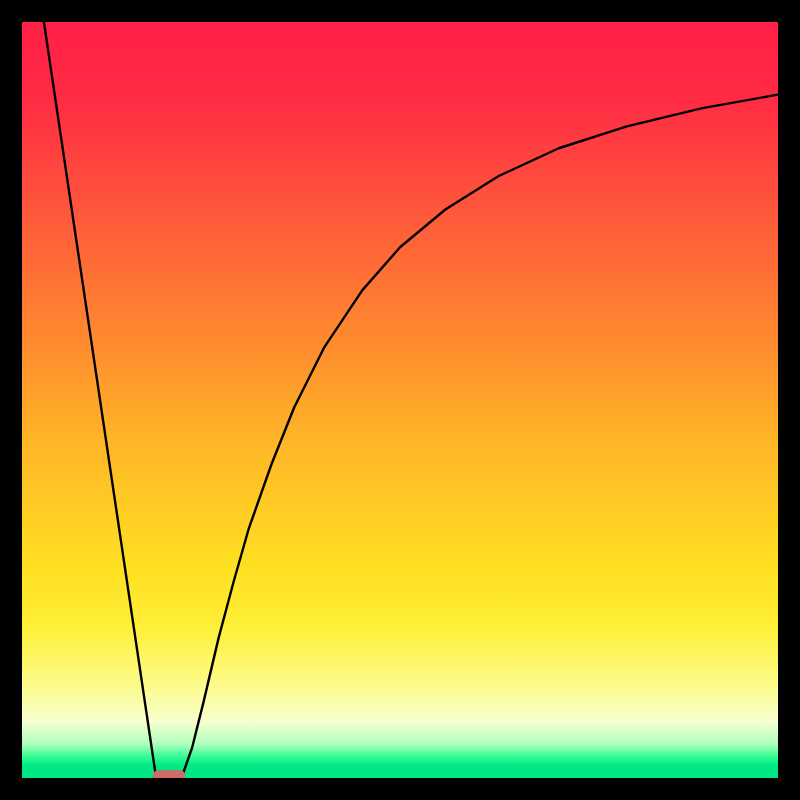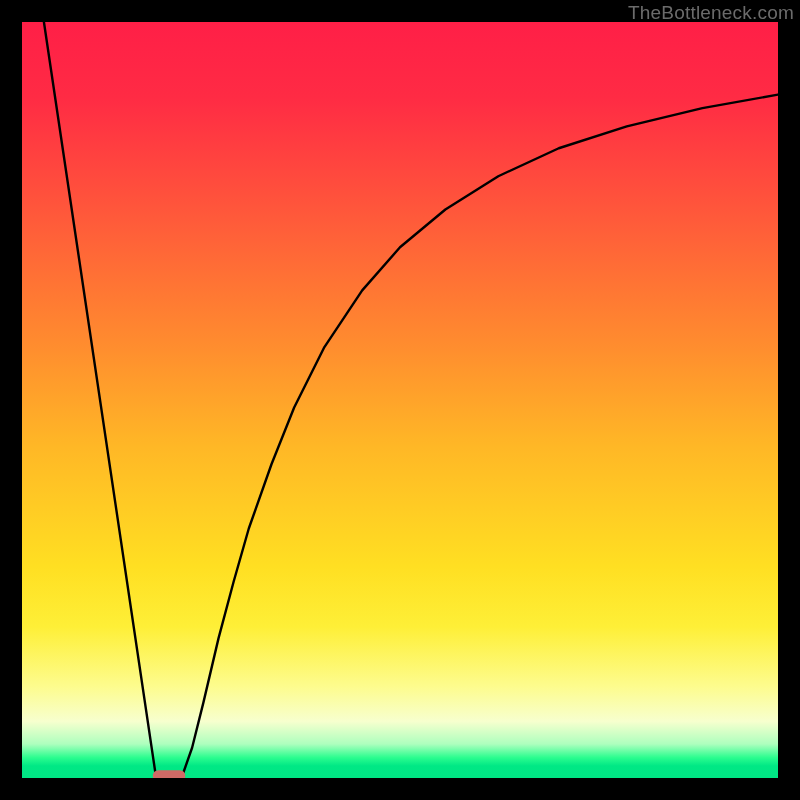--- a/index.html
+++ b/index.html
@@ -71,14 +71,13 @@
     <svg class="curve-svg" viewBox="0 0 756 756" preserveAspectRatio="none">
       <g id="curve-group">
           <path d="M 21.92 0.00 L 133.81 753.73" fill="none" stroke="#000" stroke-width="2.4" stroke-linecap="round" stroke-linejoin="round"></path>
           <path d="M 160.27 753.73 L 170.10 725.76 L 181.44 680.40 L 196.56 616.14 L 211.68 559.44 L 226.80 506.52 L 249.48 442.26 L 272.16 385.56 L 302.40 325.08 L 340.20 268.38 L 378.00 225.29 L 423.36 187.49 L 476.28 154.22 L 536.76 126.25 L 604.80 104.33 L 680.40 86.18 L 756.00 72.58" fill="none" stroke="#000" stroke-width="2.4" stroke-linecap="round" stroke-linejoin="round"></path>
         </g>
       <g id="marker-group">
           <rect x="130.79" y="748.23" width="32.51" height="11.00" rx="5.50" ry="5.50" fill="#cf6a66"></rect>
         </g>
     </svg>
   </div>
-  <div class="watermark">TheBottleneck.com</div>
 </div>
 
 </body></html>

